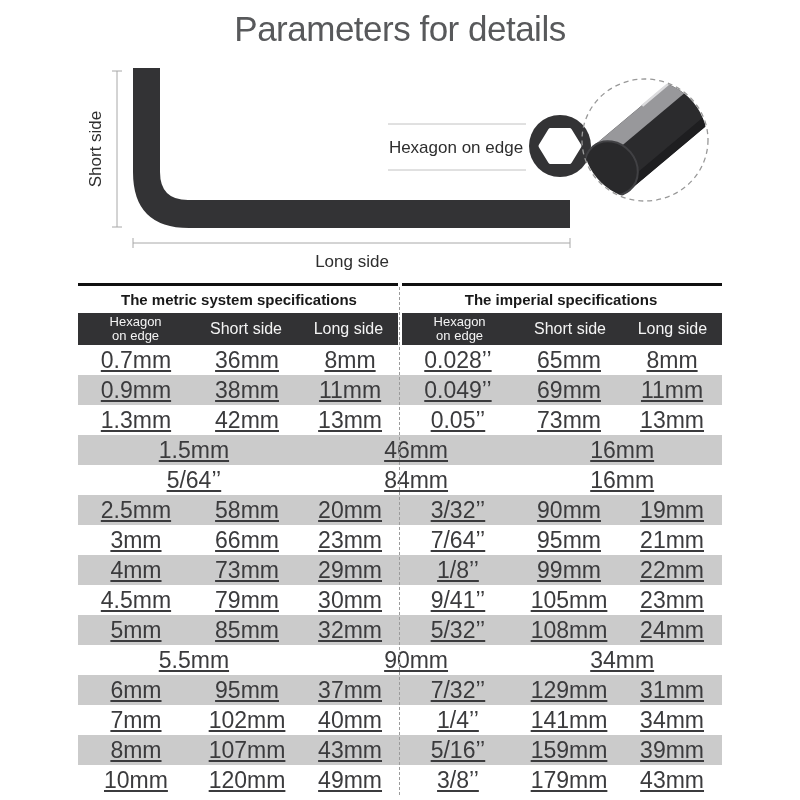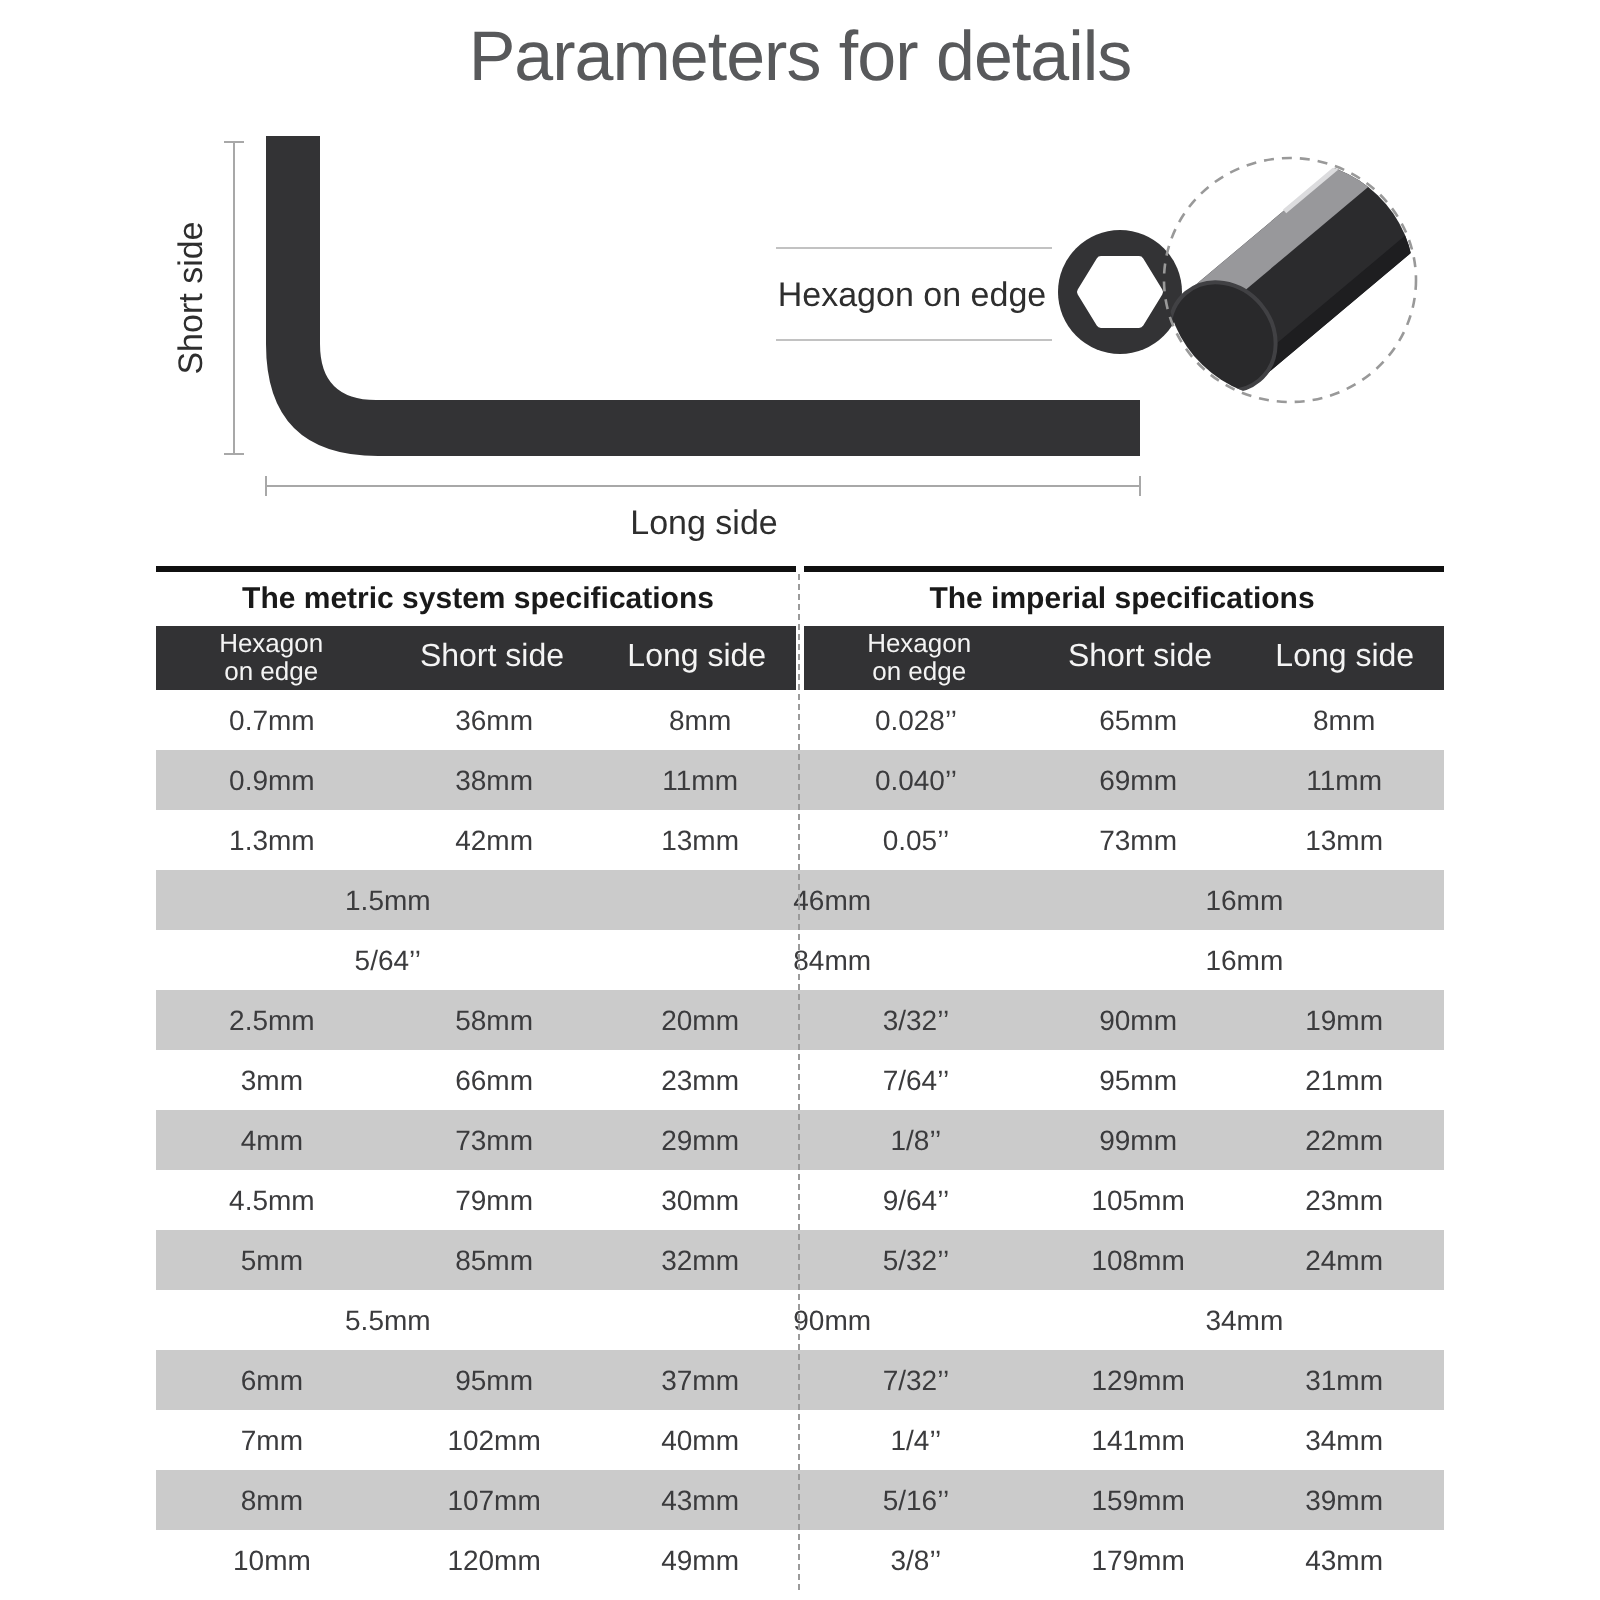--- a/index.html
+++ b/index.html
@@ -30,21 +30,21 @@
   }
   .dark-head .half:first-child{margin-right:2px;}
   .dark-head .half:last-child{margin-left:2px;}
   .dark-head .hex-col{font-size:13px;line-height:1.1;}
   .dark-head .hex-col span{display:inline-block;width:64px;}
   .dark-head .col{font-size:16px;}
   .rows .row{display:flex;height:30px;}
   .rows .row:nth-of-type(even){background:#cbcbcb;}
   .row .half{
     flex:1;display:grid;grid-template-columns:36% 33% 31%;align-items:center;
-    text-align:center;font-size:14px;color:#3b3b3d;
+    text-align:center;font-size:23px;color:#3b3b3d;text-decoration:underline;
   }
   .divider{
     position:absolute;top:4px;bottom:0;left:50%;margin-left:-1px;
     border-left:1.5px dashed #9b9b9b;z-index:1;
   }
 </style>
 </head>
 <body>
 
 <div class="title">Parameters for details</div>
@@ -133,21 +133,21 @@
         </div>
       </div>
 
       <div class="row">
         <div class="half">
           <span>0.9mm</span>
           <span>38mm</span>
           <span>11mm</span>
         </div>
         <div class="half">
-          <span>0.040’’</span>
+          <span>0.049’’</span>
           <span>69mm</span>
           <span>11mm</span>
         </div>
       </div>
 
       <div class="row">
         <div class="half">
           <span>1.3mm</span>
           <span>42mm</span>
           <span>13mm</span>
@@ -214,21 +214,21 @@
         </div>
       </div>
 
       <div class="row">
         <div class="half">
           <span>4.5mm</span>
           <span>79mm</span>
           <span>30mm</span>
         </div>
         <div class="half">
-          <span>9/64’’</span>
+          <span>9/41’’</span>
           <span>105mm</span>
           <span>23mm</span>
         </div>
       </div>
 
       <div class="row">
         <div class="half">
           <span>5mm</span>
           <span>85mm</span>
           <span>32mm</span>

